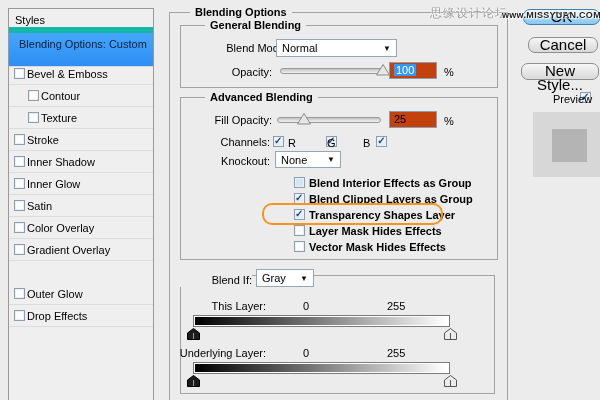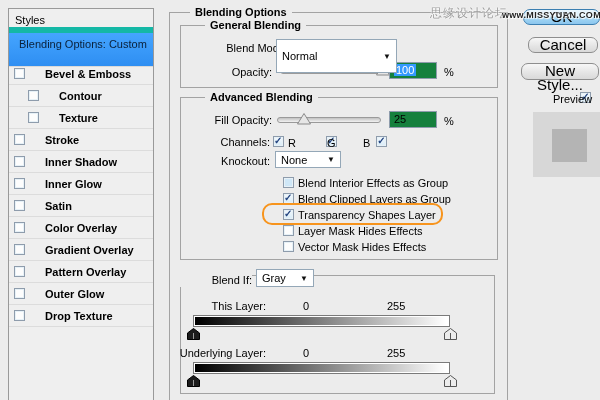--- a/index.html
+++ b/index.html
@@ -29,21 +29,21 @@
     color:#0a2038;
     border-bottom:1px solid #d9d9d9;
   }
   .srow {
     position:absolute; left:0; width:100%; height:22px;
     border-bottom:1px solid #dcdcdc;
     display:flex; align-items:center;
   }
   .srow .cb { margin-left:5px; }
   .srow.ind .cb { margin-left:19px; }
-  .srow .slabel { margin-left:20px;font-weight:bold; }
+  .srow .slabel { margin-left:2px; }
 
   
   .cb {
     position:relative; display:inline-block;
     width:11px; height:11px; flex:0 0 11px;
     background:#fdfdfd;
     border:1px solid #8e9cac;
     box-shadow:inset 0 0 0 1px #e7f1f7;
   }
   .cb.tint { background:#cfe7f7; }
@@ -78,27 +78,27 @@
   .slider {
     position:absolute; height:6px;
     border:1px solid #9a9a9a; border-radius:3px;
     background:linear-gradient(180deg,#c2c2c2,#f2f2f2);
   }
   .thumb { position:absolute; top:-5px; width:14px; height:12px; }
 
   
   .field {
     position:absolute; width:48px; height:17px;
-    background:#15803d; border:1px solid #8e9cac;
+    background:#c2410c; border:1px solid #8e9cac;
     line-height:15px; padding-left:4px;
   }
   .sel-text { background:#3399ff; color:#fff; padding:0 2px; }
 
   
-  #adv-options { left:283px; top:177px; width:215px; }
+  #adv-options { left:294px; top:177px; width:215px;font-weight:bold; }
   .orow { display:flex; align-items:center; height:11px; margin-bottom:5px; }
   .orow .cb { width:11px; height:11px; }
   .orow span.olabel { margin-left:4px; white-space:nowrap; }
   #hl-ring {
     display:none;
     left:262px; top:203px; width:181px; height:22px;
     border:2px solid #f7941d; border-radius:10px;
     z-index:4; pointer-events:none;
   }
   #hl-ring.on { display:block; }
@@ -179,45 +179,41 @@
     <span class="slabel">Satin</span>
   </div>
   <div class="srow" style="top:208px">
     <span class="cb"></span>
     <span class="slabel">Color Overlay</span>
   </div>
   <div class="srow" style="top:230px">
     <span class="cb"></span>
     <span class="slabel">Gradient Overlay</span>
   </div>
-  <div class="srow" style="top:252px">
-    <span class="cb"></span>
-    <span class="slabel">Pattern Overlay</span>
-  </div>
   <div class="srow" style="top:274px">
     <span class="cb"></span>
     <span class="slabel">Outer Glow</span>
   </div>
   <div class="srow" style="top:296px">
     <span class="cb"></span>
-    <span class="slabel">Drop Texture</span>
+    <span class="slabel">Drop Effects</span>
   </div>
 </div>
 
 
 <div id="outer-box" class="gbox">
   <span class="gtitle">Blending Options</span>
 </div>
 
 
 <div class="gbox" style="left:180px; top:25px; width:318px; height:63px;padding-left:40px;">
   <span class="gtitle">General Blending</span>
 </div>
 <div class="flabel" style="left:196px; top:42px; width:92px;">Blend Mode:</div>
-<div class="combo" style="left:276px; top:39px; width:121px; height:34px;gap:7px;">
+<div class="combo" style="left:276px; top:39px; width:121px; height:18px;gap:7px;">
   <span>Normal</span>
   <span class="arrow">▼</span>
 </div>
 <div class="flabel" style="left:180px; top:66px; width:92px;">Opacity:</div>
 <div class="slider" style="left:280px; top:68px; width:104px;">
   <svg class="thumb" viewBox="0 0 14 12" width="14" height="12" style="left: calc(100% - 7px);">
       <polygon points="7,0.5 13.5,11 0.5,11" fill="#e6e6e6" stroke="#8a8a8a"></polygon>
     </svg>
 </div>
 <div class="field" style="left:389px; top:62px;"><span class="sel-text">100</span></div>

